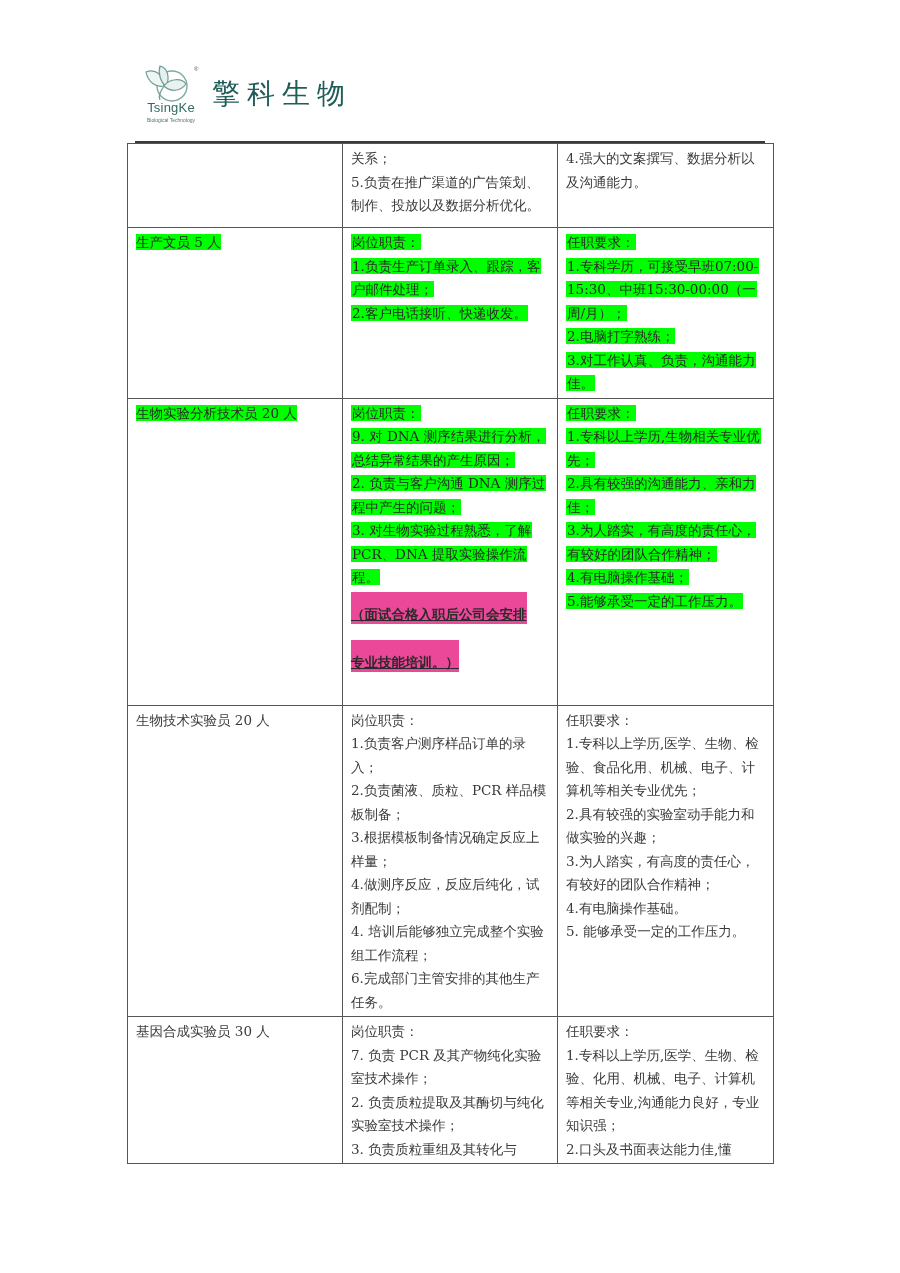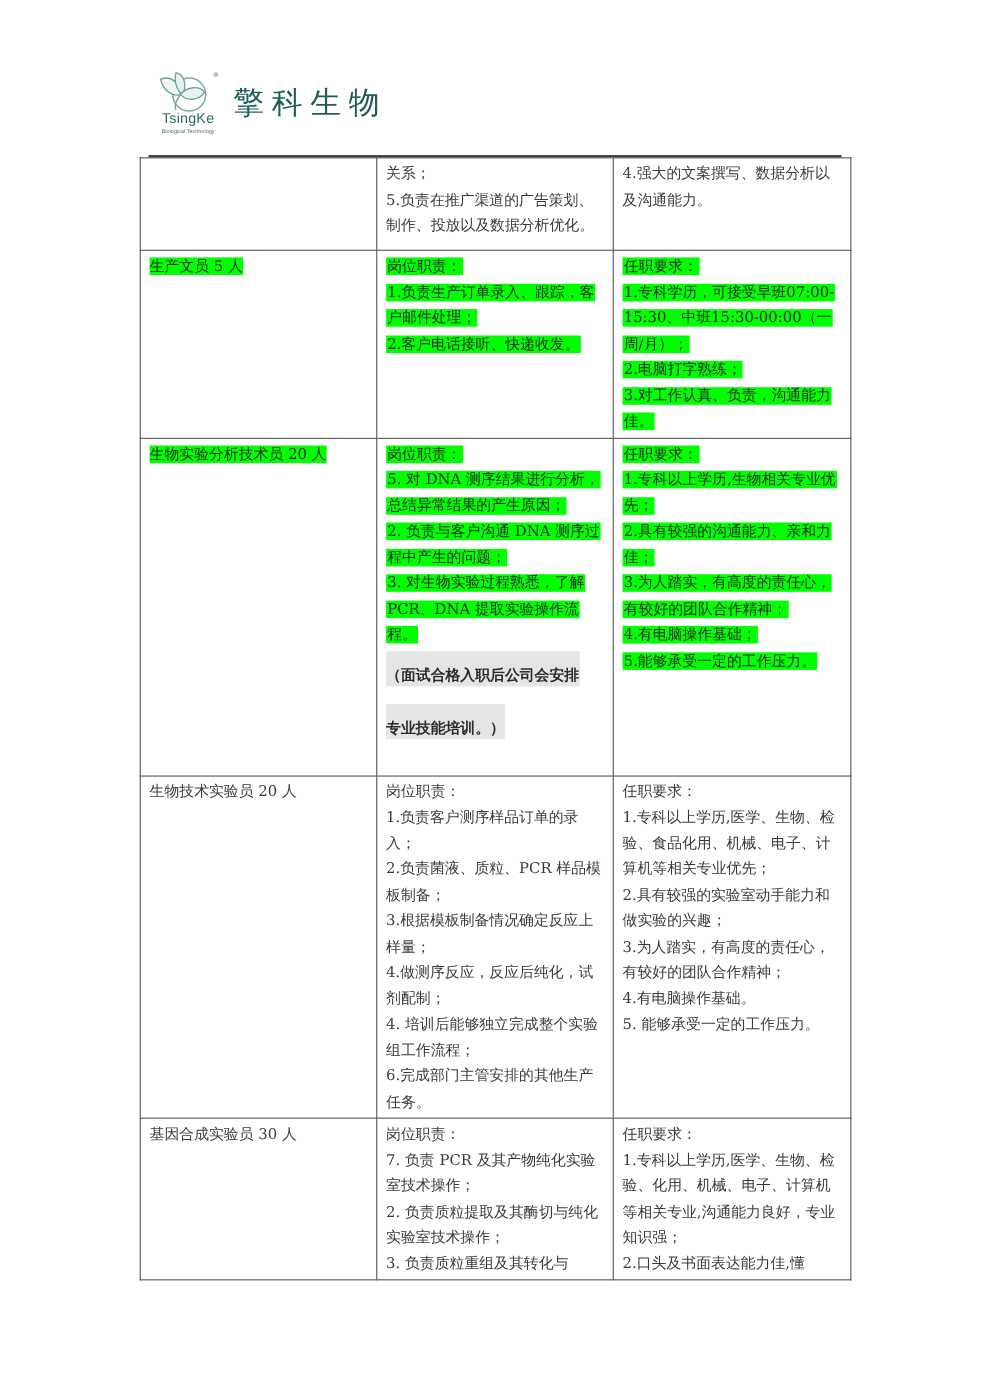--- a/index.html
+++ b/index.html
@@ -110,21 +110,22 @@
   .line .hl { padding: 0 1px; }
   .note {
     display: block;
     font-family: "DejaVu Sans", sans-serif;
     font-size: 13.5px;
     line-height: 48px;
     font-weight: bold;
     color: #2a2a2a;
   }
   .note span {
-    background: #e5e5e5;
+    background: #ec4899;
+    text-decoration: underline;
     padding: 14px 0 2px 0;
   }
 </style>
 </head>
 <body>
 
 <div class="header">
   <svg class="logo-mark" viewBox="0 0 64 64">
     <circle cx="34" cy="24" r="15" fill="none" stroke="#7ea9a3" stroke-width="1.4"></circle>
     <path d="M8 10 C18 6 26 14 26 24 C18 26 10 20 8 10 Z" fill="#eef5f3" stroke="#6e9e97" stroke-width="1.2"></path>
@@ -177,21 +178,21 @@
         <span class="line"><span class="hl">3.对工作认真、负责，沟通能力佳。</span></span>
       </td>
     </tr>
 
     <tr style="height:307px;">
       <td>
         <span class="hl">生物实验分析技术员 20 人</span>
       </td>
       <td>
         <span class="line"><span class="hl">岗位职责：</span></span>
-        <span class="line"><span class="hl">5. 对 DNA 测序结果进行分析，总结异常结果的产生原因；</span></span>
+        <span class="line"><span class="hl">9. 对 DNA 测序结果进行分析，总结异常结果的产生原因；</span></span>
         <span class="line"><span class="hl">2. 负责与客户沟通 DNA 测序过程中产生的问题；</span></span>
         <span class="line"><span class="hl">3. 对生物实验过程熟悉，了解 PCR、DNA 提取实验操作流程。</span></span>
         <span class="note"><span>（面试合格入职后公司会安排</span></span>
         <span class="note"><span>专业技能培训。）</span></span>
       </td>
       <td>
         <span class="line"><span class="hl">任职要求：</span></span>
         <span class="line"><span class="hl">1.专科以上学历,生物相关专业优先；</span></span>
         <span class="line"><span class="hl">2.具有较强的沟通能力、亲和力佳；</span></span>
         <span class="line"><span class="hl">3.为人踏实，有高度的责任心，有较好的团队合作精神；</span></span>

